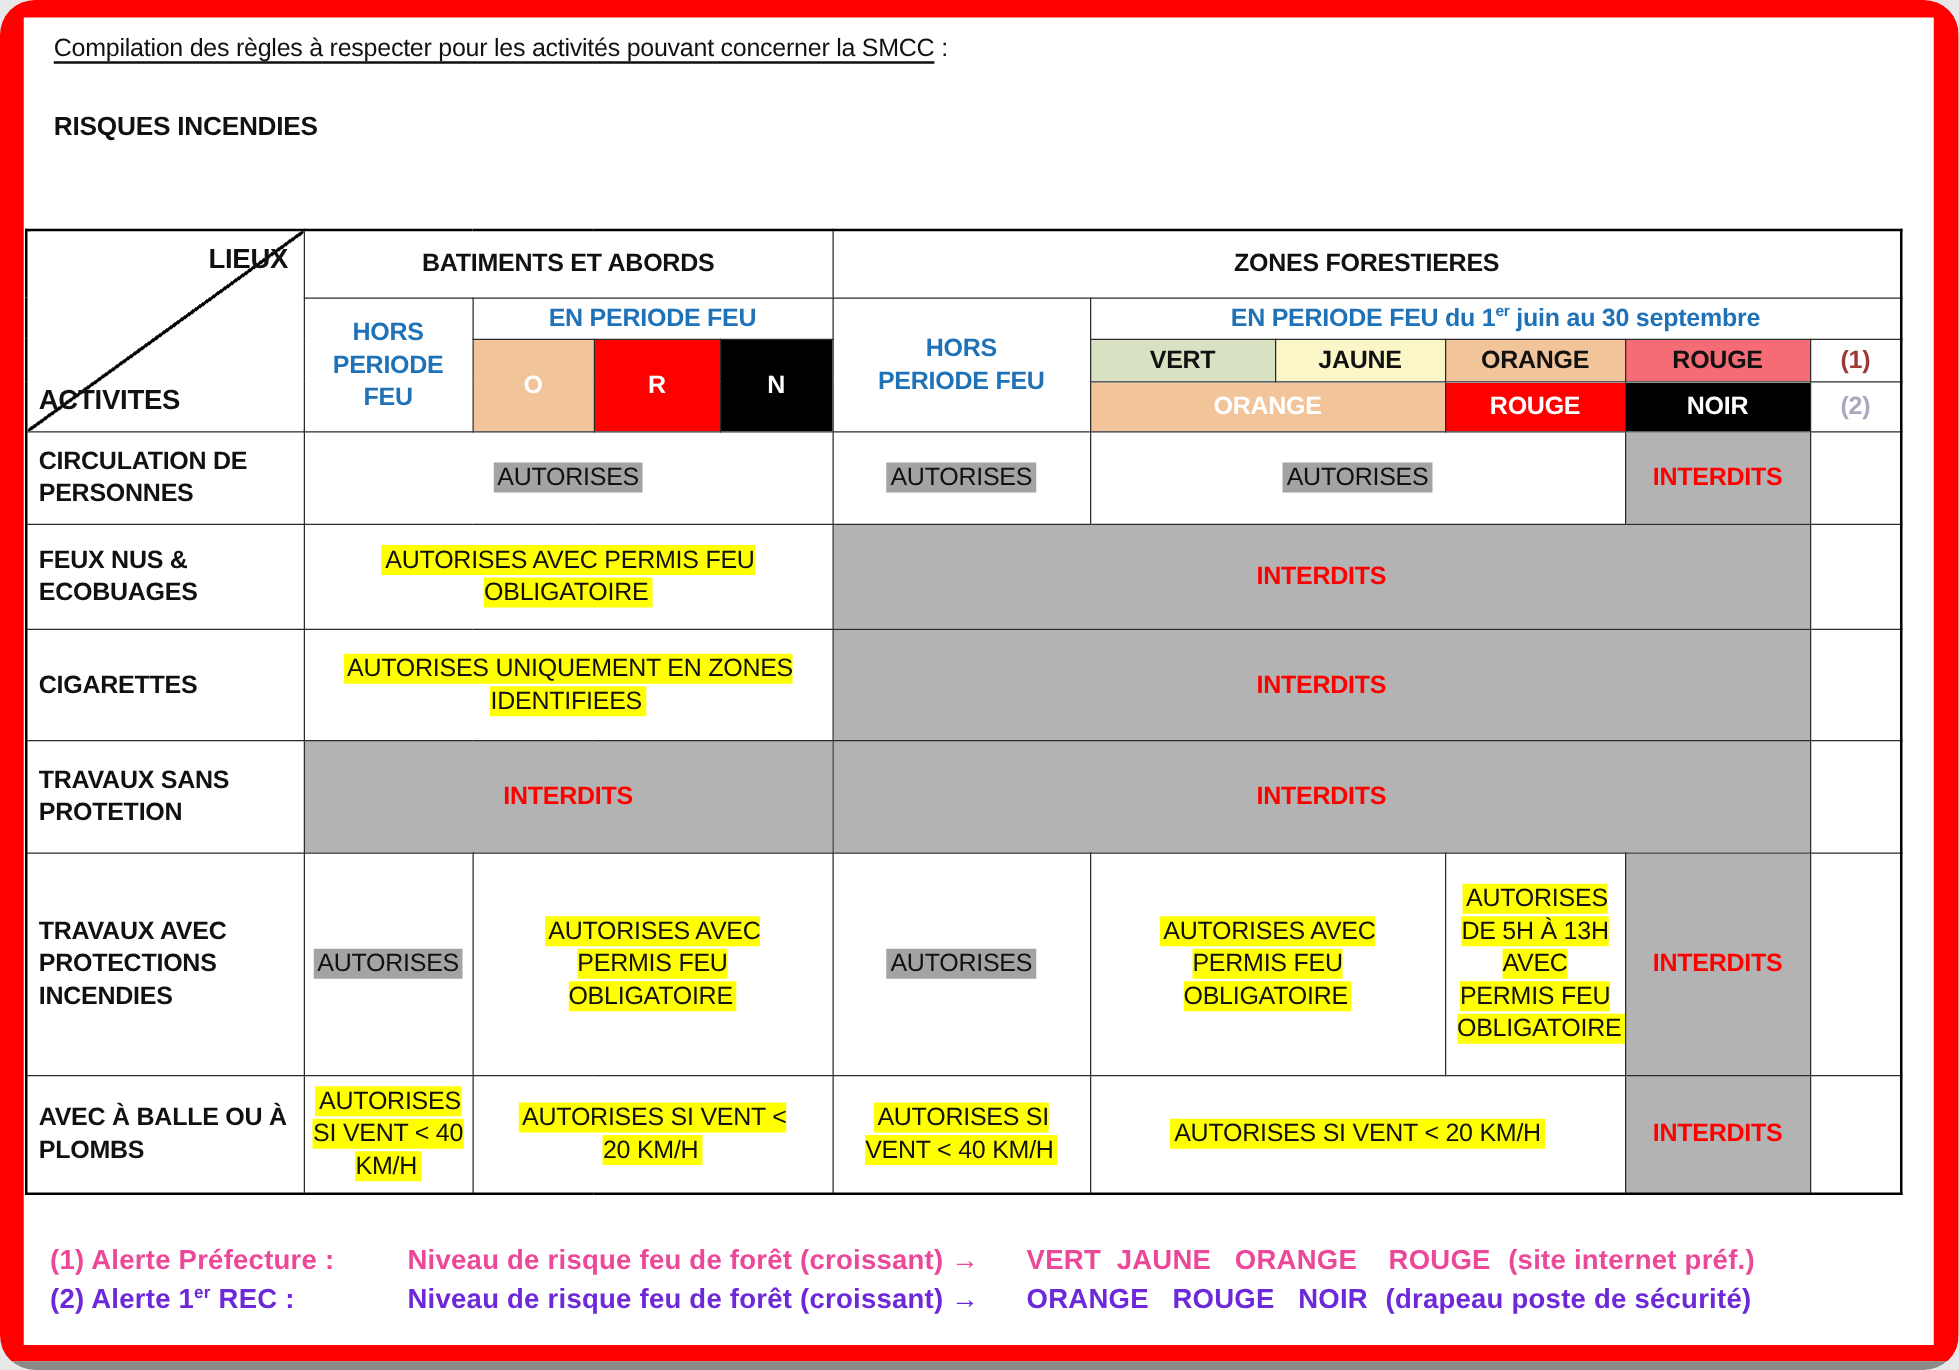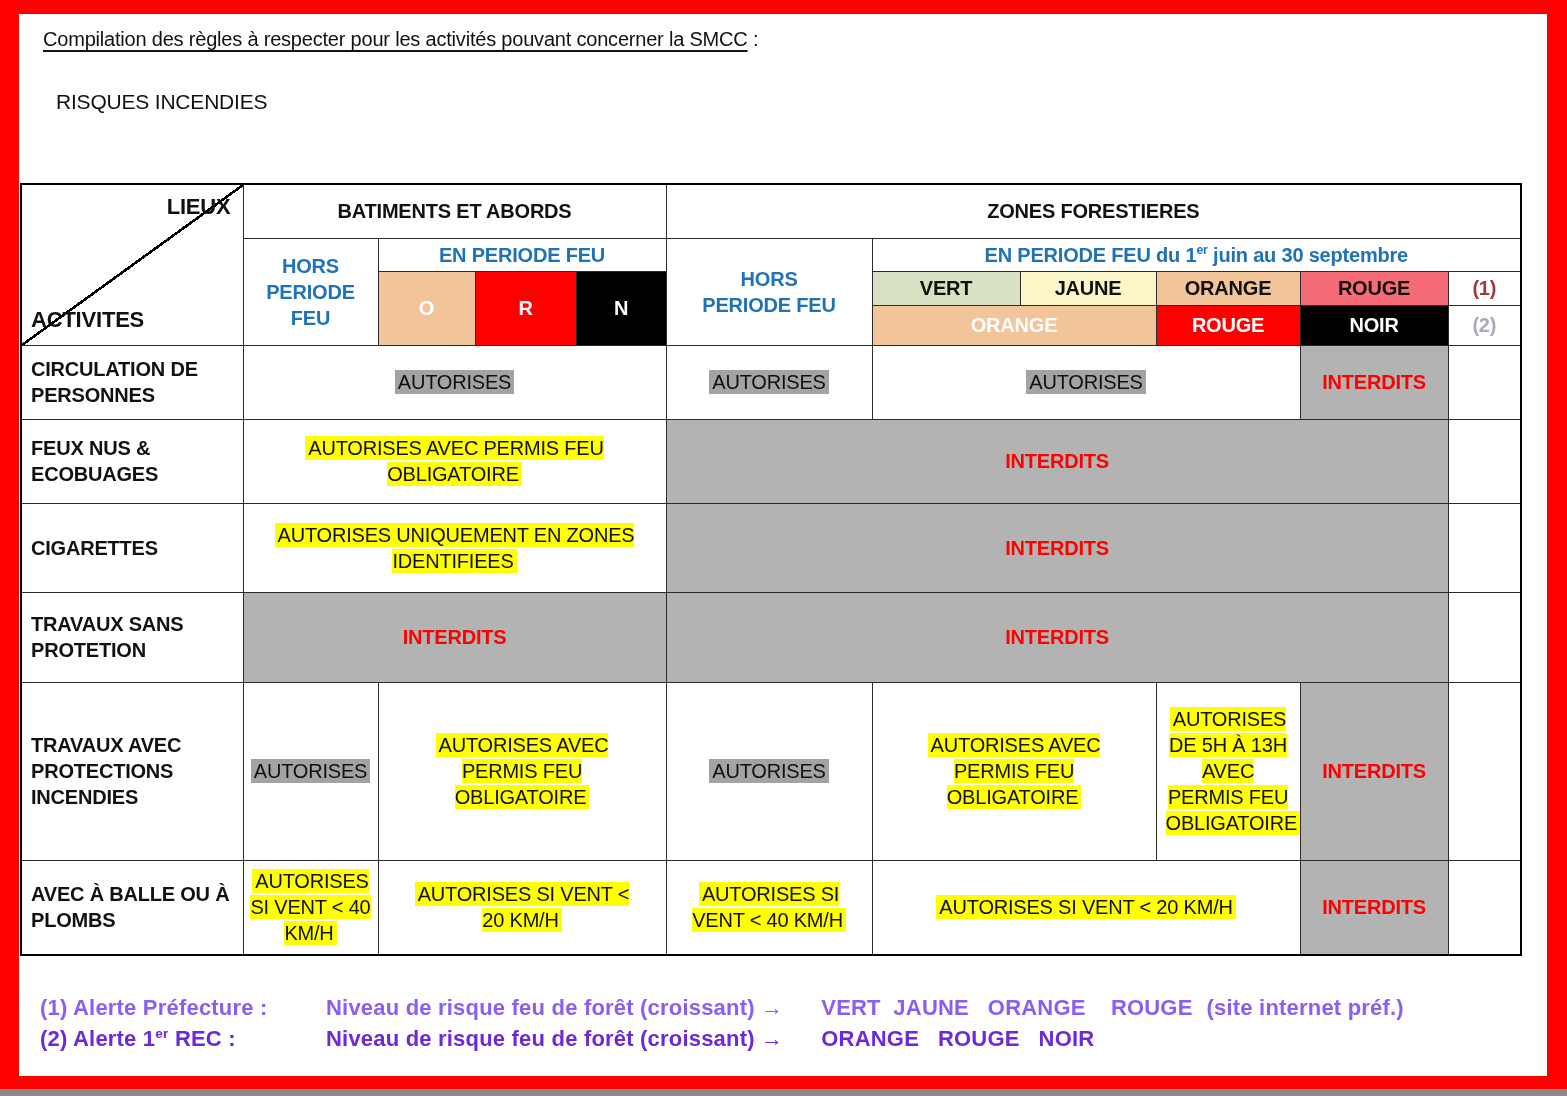--- a/index.html
+++ b/index.html
@@ -4,32 +4,33 @@
 <style>
   * { box-sizing: border-box; margin: 0; padding: 0; }
   html,body { background:#e8e8e8; }
   .page {
     position: relative;
     width: 1567px; height: 1096px;
     background: #ffffff;
     font-family: "Liberation Sans", "DejaVu Sans", sans-serif;
     color: #111;
     overflow: hidden;
+    border-radius: 28px;
   }
   
   .bar { position:absolute; background:#fe0000; }
   .bar-top { left:0; top:0; width:1567px; height:14px; }
   .bar-left { left:0; top:0; width:19px; height:1089px; }
   .bar-right { left:1547px; top:0; width:20px; height:1089px; }
   .bar-bottom { left:0; top:1076px; width:1567px; height:13px; }
   .bar-bottom-gray { position:absolute; left:0; top:1089px; width:1567px; height:7px; background:#8a8a8a; }
 
   .doc-title { position:absolute; left:43px; top:28px; font-size:20px; letter-spacing:-0.2px; }
   .doc-title .u { text-decoration: underline; text-underline-offset: 4px; }
-  .doc-heading { position:absolute; left:56px; top:90px; font-size:21px; font-weight:normal; letter-spacing:-0.2px; }
+  .doc-heading { position:absolute; left:43px; top:90px; font-size:21px; font-weight:bold; letter-spacing:-0.2px; }
 
   table.rules {
     position:absolute; left:20px; top:183px;
     width:1500px; table-layout:fixed; border-collapse:collapse;
     border:2.5px solid #000;
   }
   table.rules td {
     border:1.6px solid #2b2b2b;
     text-align:center; vertical-align:middle;
     padding:2px 3px;
@@ -74,21 +75,21 @@
   .w370 { width:370px; } .w240 { width:240px; } .w170 { width:170px; }
   .hl  { background:#ffff00; padding:1px 3px; }
   .hlg { background:#a3a3a3; padding:1px 3px; }
 
   .footnotes { position:absolute; left:40px; top:995px; width:1480px;
     font-weight:bold; font-size:22px; letter-spacing:0.2px; }
   .fn { display:flex; align-items:baseline; white-space:pre; margin-bottom:5px; }
   .fn-label { width:286px; flex:none; }
   .fn-levels { margin-left:38px; }
   .fn-suffix { margin-left:14px; }
-  .fn1 { color:#8b5cf6; }
+  .fn1 { color:#ec4899; }
   .fn2 { color:#6d28d9; }
   sup { font-size:0.62em; vertical-align:super; }
 </style>
 </head>
 <body>
 
 <div class="page">
   <div class="bar bar-top"></div>
   <div class="bar bar-left"></div>
   <div class="bar bar-right"></div>
@@ -205,15 +206,16 @@
     <div class="fn fn1">
       <span class="fn-label">(1) Alerte Préfecture :</span>
       <span class="fn-text">Niveau de risque feu de forêt (croissant) →</span>
       <span class="fn-levels">VERT  JAUNE   ORANGE    ROUGE</span>
       <span class="fn-suffix">(site internet préf.)</span>
     </div>
     <div class="fn fn2">
       <span class="fn-label"><span>(2) Alerte 1</span><sup>er</sup><span> REC :</span></span>
       <span class="fn-text">Niveau de risque feu de forêt (croissant) →</span>
       <span class="fn-levels">ORANGE   ROUGE   NOIR</span>
+      <span class="fn-suffix">(drapeau poste de sécurité)</span>
     </div>
   </div>
 </div>
 
 </body></html>

